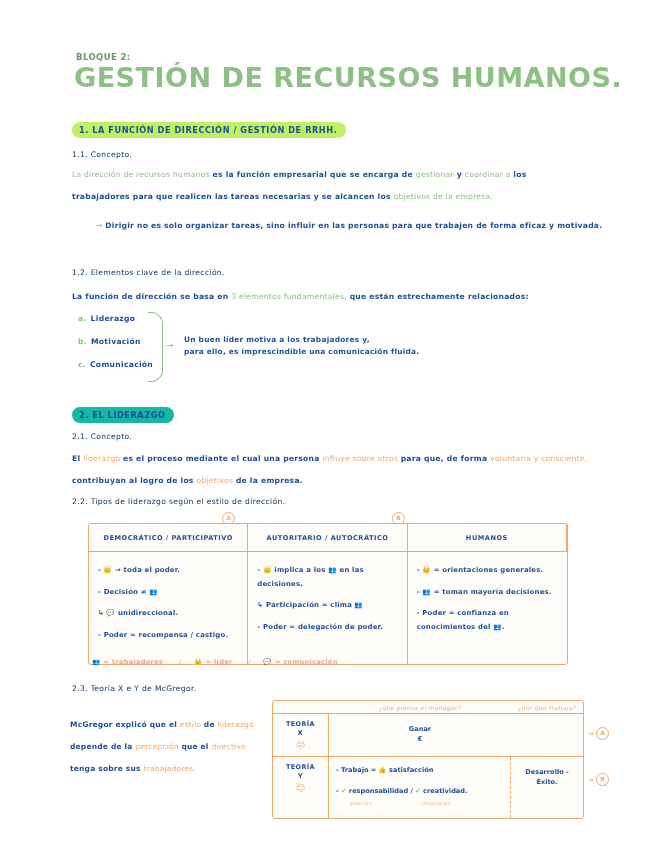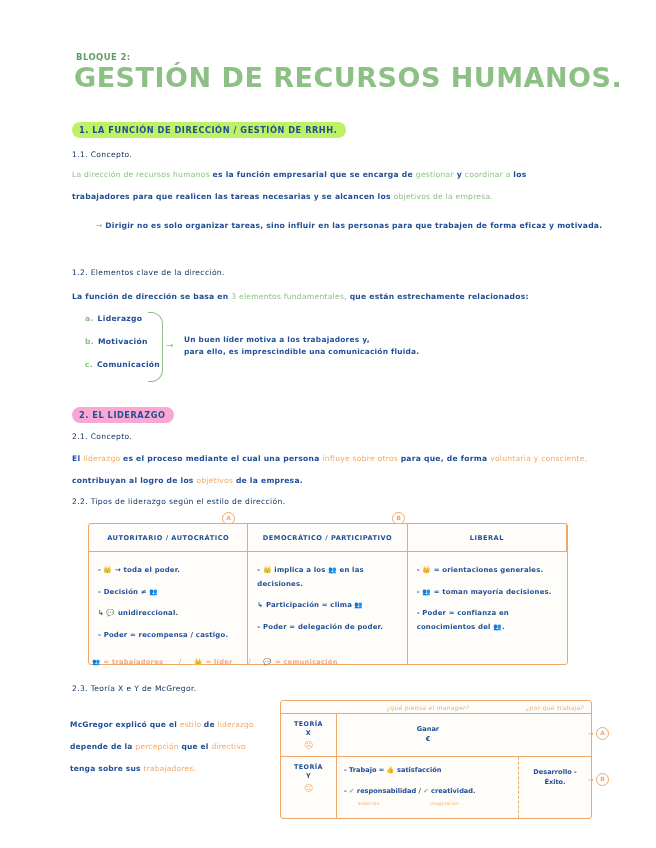--- a/index.html
+++ b/index.html
@@ -26,41 +26,41 @@
   }
 
   .sechead{
     position:absolute;
     font-size:8.2px;font-weight:bold;letter-spacing:.55px;
     color:#1f4e96;
     padding:3px 9px 3px 7px;
     border-radius:9px;
   }
   .sechead.green-hl{background:#bef264;}
-  .sechead.orange-hl{background:#f9a8d4;}
+  .sechead.orange-hl{background:#14b8a6;}
 
   .subhead{
     position:absolute;
     font-size:7.6px;font-weight:normal;letter-spacing:.35px;
     color:#143763;
   }
 
   .para{
     position:absolute;
     font-size:7.6px;letter-spacing:.25px;
     line-height:22px;
     color:#2a5fae;
   }
   .para b{font-weight:bold;color:#1f4e96;}
   .para .g{color:#8cc084;font-weight:normal;}
   .para .o{color:#f0a868;font-weight:normal;}
 
   
   .elem-list{position:absolute;left:78px;top:314px;}
-  .elem-row{font-size:7.6px;font-weight:bold;color:#1f4e96;margin-bottom:14px;letter-spacing:.3px;margin-left:7px;}
+  .elem-row{font-size:7.6px;font-weight:bold;color:#1f4e96;margin-bottom:14px;letter-spacing:.3px;}
   .elem-row .idx{color:#8cc084;margin-right:4px;}
   .brace{
     position:absolute;left:148px;top:312px;
     width:14px;height:68px;
     border:1.4px solid #8cc084;border-left:none;
     border-radius:0 12px 12px 0;
   }
   .brace-arrow{position:absolute;left:166px;top:340px;font-size:9px;color:#8cc084;}
   .brace-text{
     position:absolute;left:184px;top:334px;
@@ -103,21 +103,21 @@
   .legend span{margin-right:3px;}
 
   
   .mcg-para{
     position:absolute;left:70px;top:714px;width:190px;
     font-size:7.5px;line-height:22px;color:#1f4e96;font-weight:bold;letter-spacing:.2px;
   }
   .mcg-para .o{color:#f0a868;font-weight:normal;}
 
   .mtable{
-    position:absolute;left:280px;top:700px;width:310px;
+    position:absolute;left:272px;top:700px;width:310px;
     border:1.1px solid #f0a868;border-radius:3px;background:#fffdfa;
   }
   .mt-head{display:grid;grid-template-columns:56px 1fr 72px;}
   .mt-head div{font-size:6px;color:#f0a868;font-style:italic;padding:3px 4px 2px;letter-spacing:.3px;}
   .mt-head .c2{text-align:center;}
   .mt-head .c3{text-align:center;}
   .mt-row{
     display:grid;grid-template-columns:56px 1fr 72px;
     border-top:1.1px solid #f0a868;
   }
@@ -192,23 +192,23 @@
   <div class="para" style="left:72px;top:448px;width:516px;">
     <b>El </b><span class="o">liderazgo </span><b>es el proceso mediante el cual una persona </b><span class="o">influye sobre otros </span><b>para que, de forma </b><span class="o">voluntaria y consciente,</span><b> contribuyan al logro de los </b><span class="o">objetivos </span><b>de la empresa.</b>
   </div>
 
   <div class="subhead" style="left:72px;top:497px;">2.2. Tipos de liderazgo según el estilo de dirección.</div>
 
   <div class="circ" style="left:222px;top:512px;">A</div>
   <div class="circ" style="left:392px;top:512px;">B</div>
 
   <div class="ltable">
+    <div class="th">DEMOCRÁTICO / PARTICIPATIVO</div>
     <div class="th">AUTORITARIO / AUTOCRÁTICO</div>
-    <div class="th">DEMOCRÁTICO / PARTICIPATIVO</div>
-    <div class="th">LIBERAL</div>
+    <div class="th">HUMANOS</div>
 
     <div class="td">
       <div class="ln">- 👑 → toda el poder.</div>
       <div class="ln">- Decisión ≠ 👥</div>
       <div class="ln">↳ 💬 unidireccional.</div>
       <div class="ln">- Poder = recompensa / castigo.</div>
     </div>
     <div class="td">
       <div class="ln">- 👑 implica a los 👥 en las decisiones.</div>
       <div class="ln">↳ Participación = clima 👥</div>

